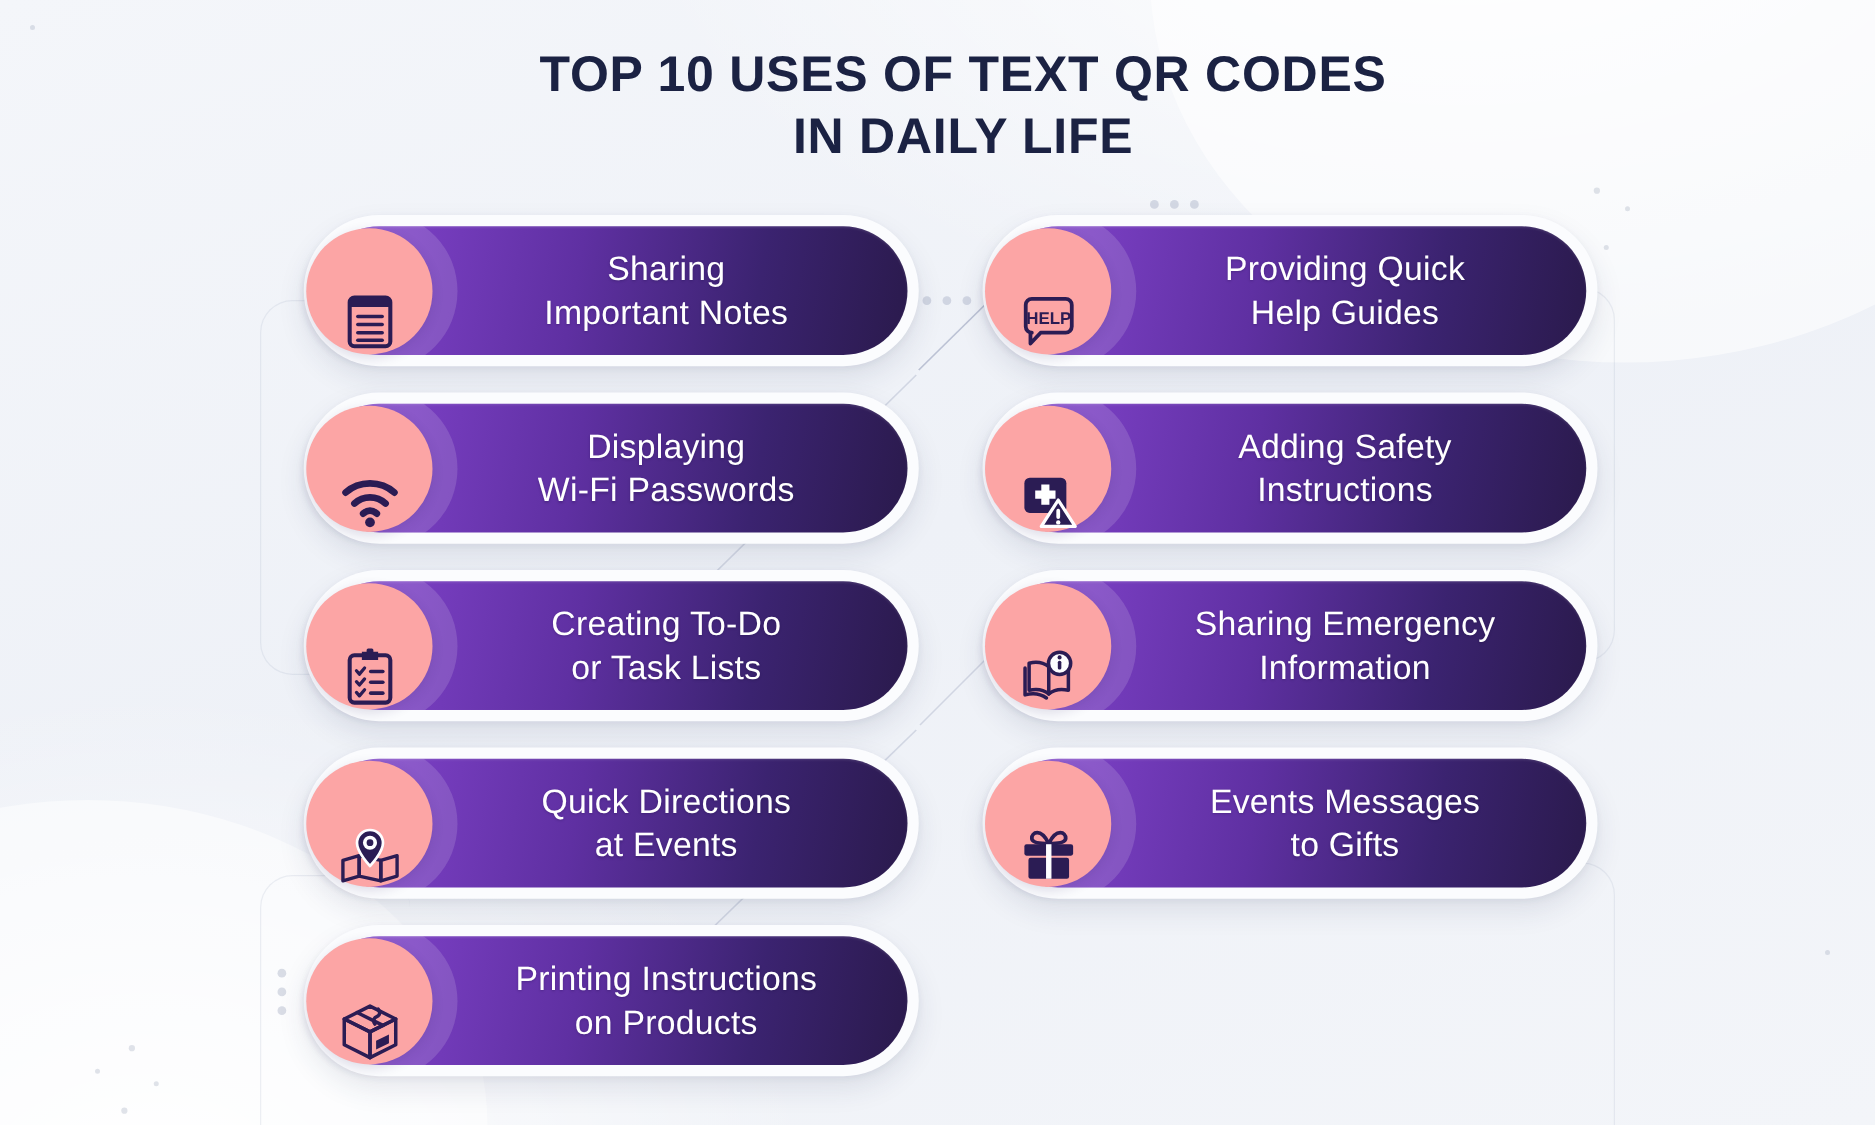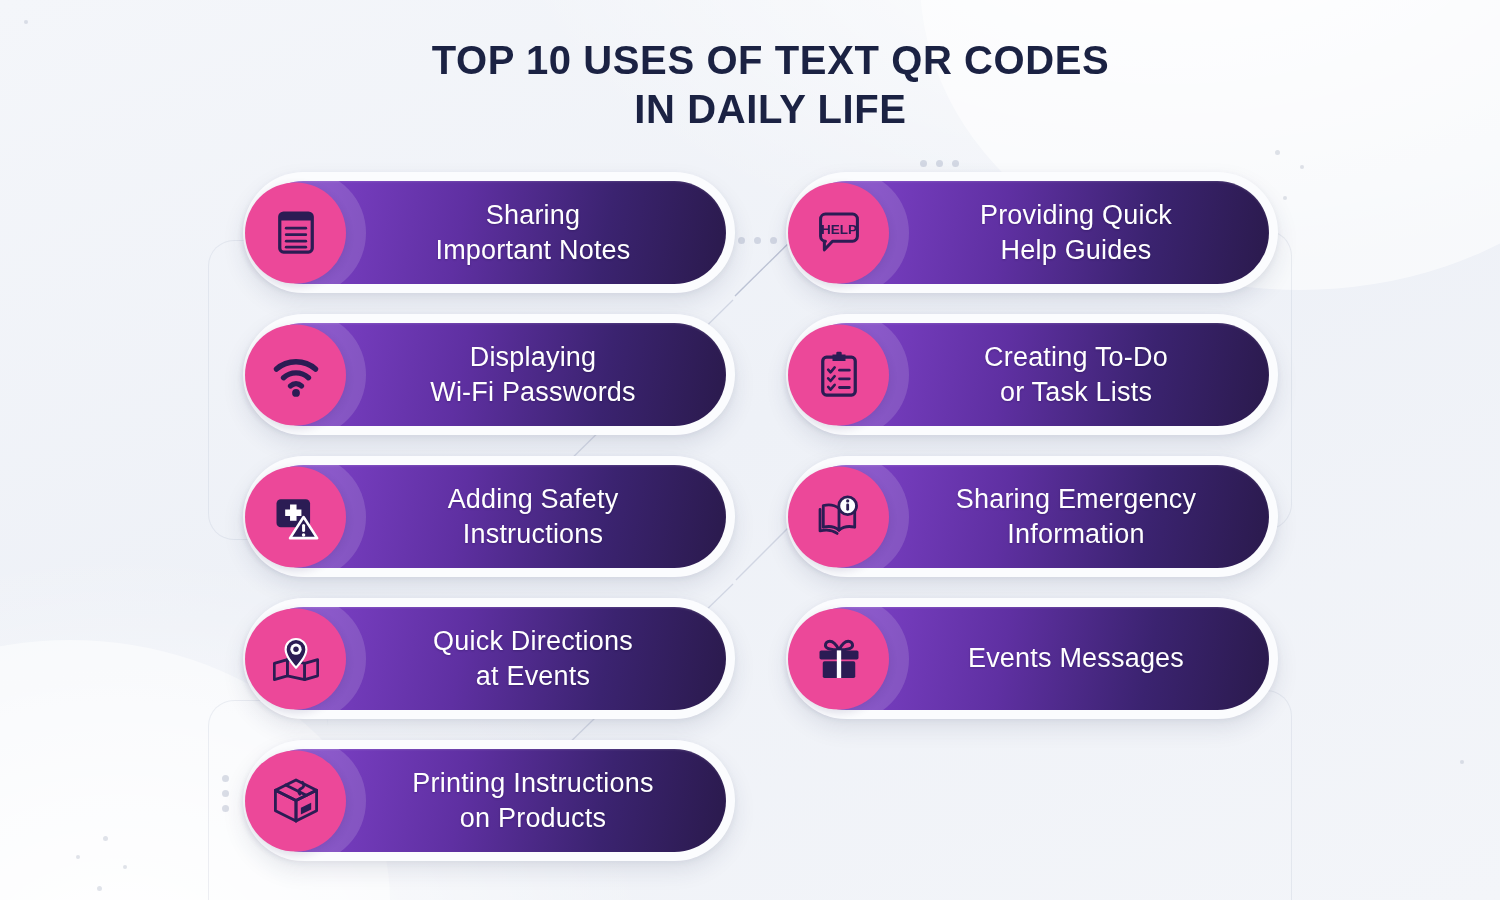--- a/index.html
+++ b/index.html
@@ -120,23 +120,23 @@
   }
 
   .icon-wrap {
     position: absolute;
     left: 2px;
     top: 50%;
     transform: translateY(-50%);
     width: 101px;
     height: 101px;
     border-radius: 50%;
-    background: #ec4899;
+    background: #fca5a5;
     display: flex;
-    align-items: center;
+    align-items: flex-end;
     justify-content: center;
     box-shadow: 0 3px 9px rgba(45,30,90,.14);
     z-index: 2;
   }
   .icon-wrap svg { width: 52px; height: 52px; display: block; }
 
   .card-label {
     position: relative;
     z-index: 1;
     flex: 1;
@@ -260,20 +260,40 @@
           <path d="M19 34.5c3-2.8 7-2.8 10 0" stroke-width="5"></path>
         </g>
         <circle cx="24" cy="41" r="3.6" fill="#2b1c54"></circle>
       </svg>
     </div>
   </div>
 
   <div class="card">
     <div class="pill">
       <div class="card-label">
+        <span>Adding Safety</span>
+        <span class="l2">Instructions</span>
+      </div>
+    </div>
+    <div class="icon-wrap">
+      <svg viewBox="0 0 48 48">
+        <rect x="6" y="8" width="31" height="26" rx="4" fill="#2b1c54"></rect>
+        <path d="M18.5 13h6v4.5H29v6h-4.5V28h-6v-4.5H14v-6h4.5z" fill="#ffffff"></path>
+        <path d="M31 24.5 L43.5 44 L18.5 44 Z" fill="#2b1c54" stroke="#fdfdff" stroke-width="2.4" stroke-linejoin="round"></path>
+        <g fill="#ffffff">
+          <rect x="29.6" y="31" width="2.8" height="7.4" rx="1.4"></rect>
+          <circle cx="31" cy="41" r="1.6"></circle>
+        </g>
+      </svg>
+    </div>
+  </div>
+
+  <div class="card">
+    <div class="pill">
+      <div class="card-label">
         <span>Creating To-Do</span>
         <span class="l2">or Task Lists</span>
       </div>
     </div>
     <div class="icon-wrap">
       <svg viewBox="0 0 48 48">
         <rect x="9" y="8" width="30" height="35" rx="3.5" fill="none" stroke="#2b1c54" stroke-width="3"></rect>
         <path d="M18 5.5h12v6H18z" fill="#2b1c54"></path>
         <rect x="21.5" y="3" width="5" height="4" rx="1.2" fill="#2b1c54"></rect>
         <g stroke="#2b1c54" stroke-width="2.4" fill="none" stroke-linecap="round" stroke-linejoin="round">
@@ -286,40 +306,20 @@
           <line x1="24.5" y1="28" x2="33.5" y2="28"></line>
           <line x1="24.5" y1="36" x2="33.5" y2="36"></line>
         </g>
       </svg>
     </div>
   </div>
 
   <div class="card">
     <div class="pill">
       <div class="card-label">
-        <span>Adding Safety</span>
-        <span class="l2">Instructions</span>
-      </div>
-    </div>
-    <div class="icon-wrap">
-      <svg viewBox="0 0 48 48">
-        <rect x="6" y="8" width="31" height="26" rx="4" fill="#2b1c54"></rect>
-        <path d="M18.5 13h6v4.5H29v6h-4.5V28h-6v-4.5H14v-6h4.5z" fill="#ffffff"></path>
-        <path d="M31 24.5 L43.5 44 L18.5 44 Z" fill="#2b1c54" stroke="#fdfdff" stroke-width="2.4" stroke-linejoin="round"></path>
-        <g fill="#ffffff">
-          <rect x="29.6" y="31" width="2.8" height="7.4" rx="1.4"></rect>
-          <circle cx="31" cy="41" r="1.6"></circle>
-        </g>
-      </svg>
-    </div>
-  </div>
-
-  <div class="card">
-    <div class="pill">
-      <div class="card-label">
         <span>Sharing Emergency</span>
         <span class="l2">Information</span>
       </div>
     </div>
     <div class="icon-wrap">
       <svg viewBox="0 0 48 48">
         <g fill="none" stroke="#2b1c54" stroke-width="2.6" stroke-linejoin="round" stroke-linecap="round">
           <path d="M24 16.5c-4-3.2-9.5-3.8-14.5-2.6v20c5-1.2 10.5-.6 14.5 2.6"></path>
           <path d="M24 16.5c4-3.2 9.5-3.8 14.5-2.6v20c-5-1.2-10.5-.6-14.5 2.6"></path>
           <line x1="24" y1="16.5" x2="24" y2="36.5"></line>
@@ -352,20 +352,21 @@
         <circle cx="24" cy="15.4" r="5.2" fill="#fdfdff"></circle>
         <circle cx="24" cy="15.4" r="2.5" fill="#2b1c54"></circle>
       </svg>
     </div>
   </div>
 
   <div class="card">
     <div class="pill">
       <div class="card-label">
         <span>Events Messages</span>
+        <span class="l2">to Gifts</span>
       </div>
     </div>
     <div class="icon-wrap">
       <svg viewBox="0 0 48 48">
         <g fill="none" stroke="#2b1c54" stroke-width="2.8" stroke-linecap="round">
           <path d="M24 16c-2-4-5-8-8.5-8-2.6 0-4 2-4 4 0 2.6 3 4 12.5 4z"></path>
           <path d="M24 16c2-4 5-8 8.5-8 2.6 0 4 2 4 4 0 2.6-3 4-12.5 4z"></path>
         </g>
         <rect x="6" y="16.5" width="36" height="8.5" rx="1.6" fill="#2b1c54"></rect>
         <rect x="9" y="26.5" width="30" height="15.5" rx="1.6" fill="#2b1c54"></rect>

